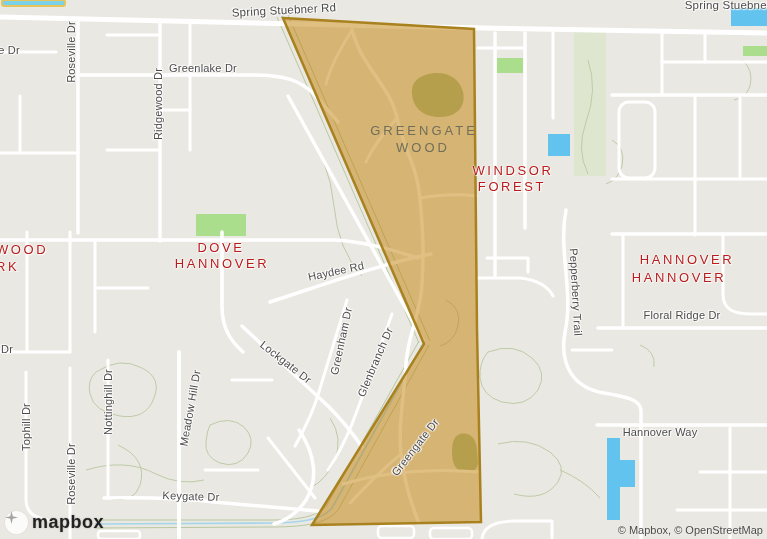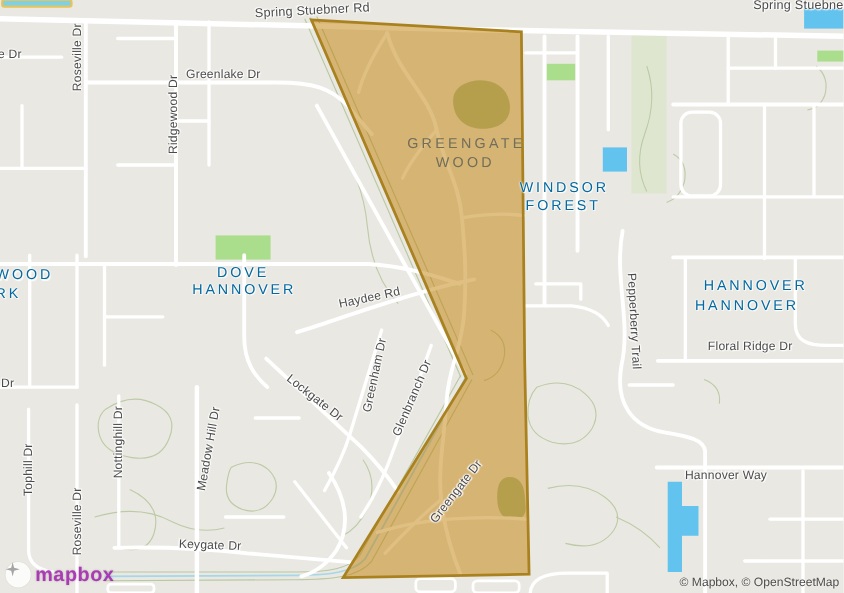--- a/index.html
+++ b/index.html
@@ -10,38 +10,38 @@
   #map svg{position:absolute;left:0;top:0;}
   .street-label{
     position:absolute;font-size:11px;color:#4b4b4b;white-space:nowrap;
     transform:translate(-50%,-50%) rotate(var(--r,0deg));
     letter-spacing:.2px;
     text-shadow:0 0 2px #fff,0 0 2px #fff,0 0 2px #fff,1px 1px 1px #fff,-1px -1px 1px #fff;
     z-index:5;pointer-events:none;
   }
   .street-label.big{font-size:11.5px;}
   .area-label{
-    position:absolute;font-size:13px;letter-spacing:2.6px;color:#0369a1;
+    position:absolute;font-size:13px;letter-spacing:2.6px;color:#b91c1c;
     white-space:nowrap;transform:translate(-50%,-50%);
     text-shadow:0 0 2px #fff,0 0 2px #fff,1px 1px 1px #fff;
     z-index:4;pointer-events:none;
   }
   .area-label.tinted{color:#716e5a;text-shadow:none;text-align:center;}
   .area-label.frag{transform:none;}
   #logo{
     position:absolute;left:5px;bottom:5px;display:flex;align-items:center;gap:4px;
     z-index:6;opacity:.85;cursor:pointer;
   }
   #logo .circ{
     width:23px;height:23px;border-radius:50%;background:rgba(255,255,255,.95);
     display:flex;align-items:center;justify-content:center;
     box-shadow:0 0 1px rgba(0,0,0,.25);
   }
   #logo .word{
-    font-size:18px;font-weight:bold;letter-spacing:.5px;color:#a21caf;
+    font-size:18px;font-weight:bold;letter-spacing:.5px;color:#000000;
     text-shadow:0 0 2px rgba(110,110,110,.55);
   }
   #attribution{
     position:absolute;right:4px;bottom:3px;font-size:11px;color:#4c4c4c;
     z-index:6;text-shadow:0 0 2px rgba(255,255,255,.8);
   }
 </style>
 </head>
 <body>
 

